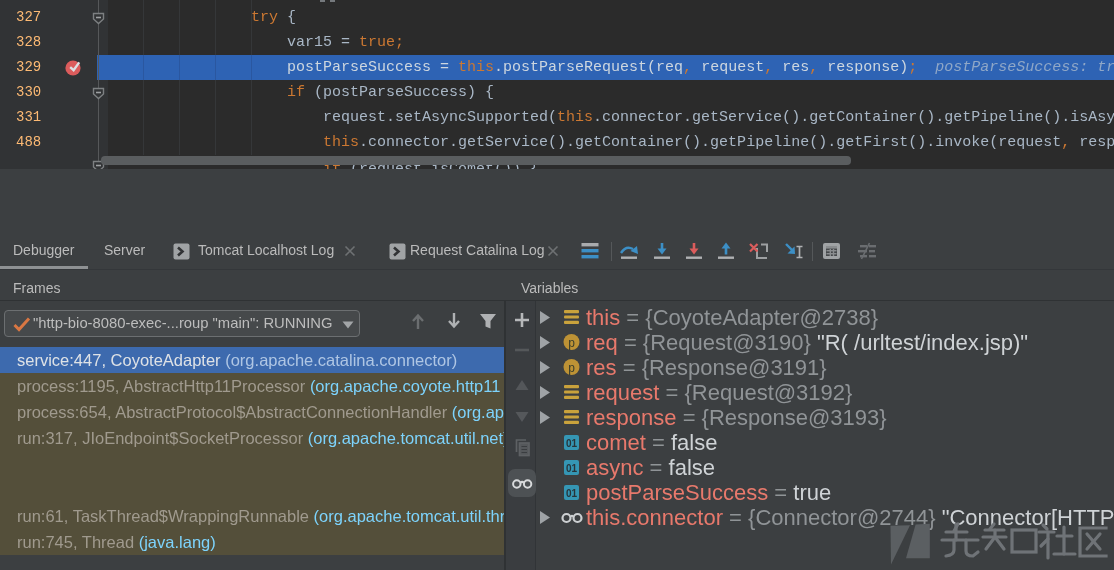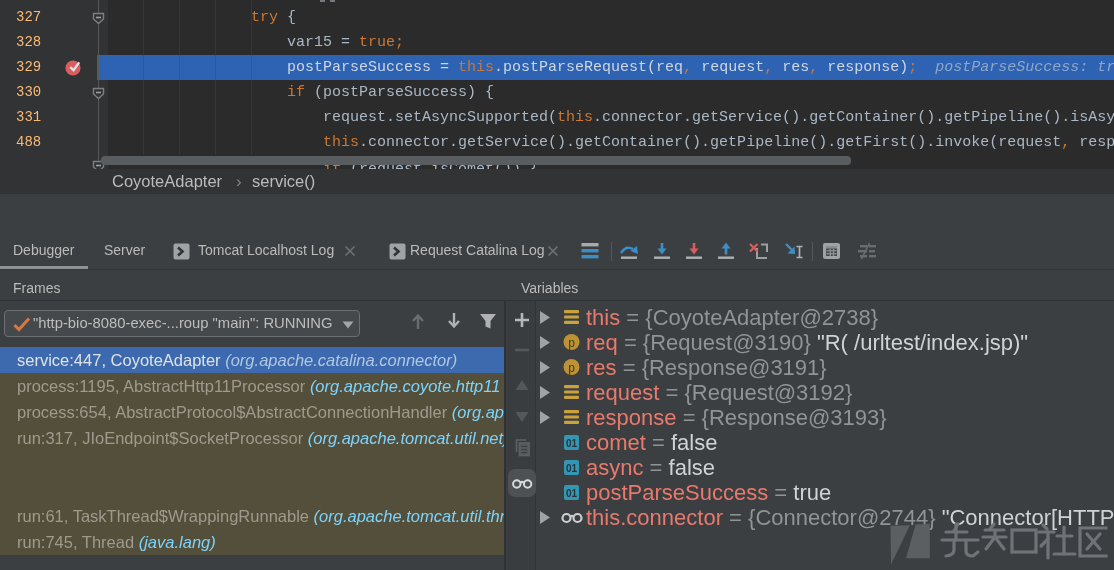--- a/index.html
+++ b/index.html
@@ -37,21 +37,21 @@
   #vsep { position:absolute; top:301px; left:504px; width:2px; height:269px; background:#2F3234; }
   #vtoolbg { position:absolute; top:301px; left:506px; width:29px; height:269px; background:#3A3D40; }
   #vtoolsep { position:absolute; top:301px; left:535px; width:1px; height:269px; background:#313437; }
   
   #combo { position:absolute; top:310px; left:4px; width:356px; height:27px; background:#46494B;
            border:1px solid #6C6F71; border-radius:4px; }
   #combo .txt { position:absolute; left:28px; top:0; height:25px; line-height:25px;
                 font-size:14.8px; color:#BDBDBD; white-space:pre; }
   .frow { position:absolute; left:0; width:504px; height:26px; line-height:26px;
           font-size:16.5px; white-space:pre; padding-left:17px; overflow:hidden; }
-  .frow .pkg { font-style:italic; }
+  .frow .pkg { }
   #fr1 { background:#3D6AAE; color:#DEE2E6; }
   #fr1 .pkg { color:#AFC6E4; }
   #khaki { position:absolute; top:373px; left:0; width:504px; height:182px; background:#544F3A; }
   .fmut { color:#A09A8E; }
   .fmut .pkg { color:#7dd3fc; }
   
   .vrow { position:absolute; left:586px; height:25px; line-height:25px; font-size:22px;
           white-space:pre; color:#909497;text-align:right; }
   .vn { color:#E8796C; }
   .vv { color:#CFD3D6; }
@@ -107,25 +107,20 @@
       <path d="M4 5.5 H9" stroke="#9DA0A2" stroke-width="1.6"></path>
     </svg>
     <svg class="pent" style="top:160px" width="13" height="13" viewBox="0 0 13 13">
       <path d="M1.5 1.5 H11.5 V7 L6.5 11.5 L1.5 7 Z" fill="#313335" stroke="#7D8082" stroke-width="1.4"></path>
       <path d="M4 5.5 H9" stroke="#9DA0A2" stroke-width="1.6"></path>
     </svg>
 
     <div id="hthumb"></div>
   </div>
 
-  <div id="crumbs">
-    <span class="abs" style="left:112px">CoyoteAdapter</span>
-    <span class="abs" style="left:236px;color:#83878A;font-size:17px">›</span>
-    <span class="abs" style="left:252px">service()</span>
-  </div>
 
   <div id="toolwin"></div>
   <div class="tabtxt" style="left:13px">Debugger</div>
   <div id="tabline"></div>
   <div class="abs" style="left:0;top:269px;width:1114px;height:1px;background:#34373A"></div>
   <div class="tabtxt" style="left:104px">Server</div>
   <div class="tabtxt" style="left:198px">Tomcat Localhost Log</div>
   <div class="tabtxt" style="left:410px">Request Catalina Log</div>
 
   <div class="hdr" style="left:13px">Frames</div>

